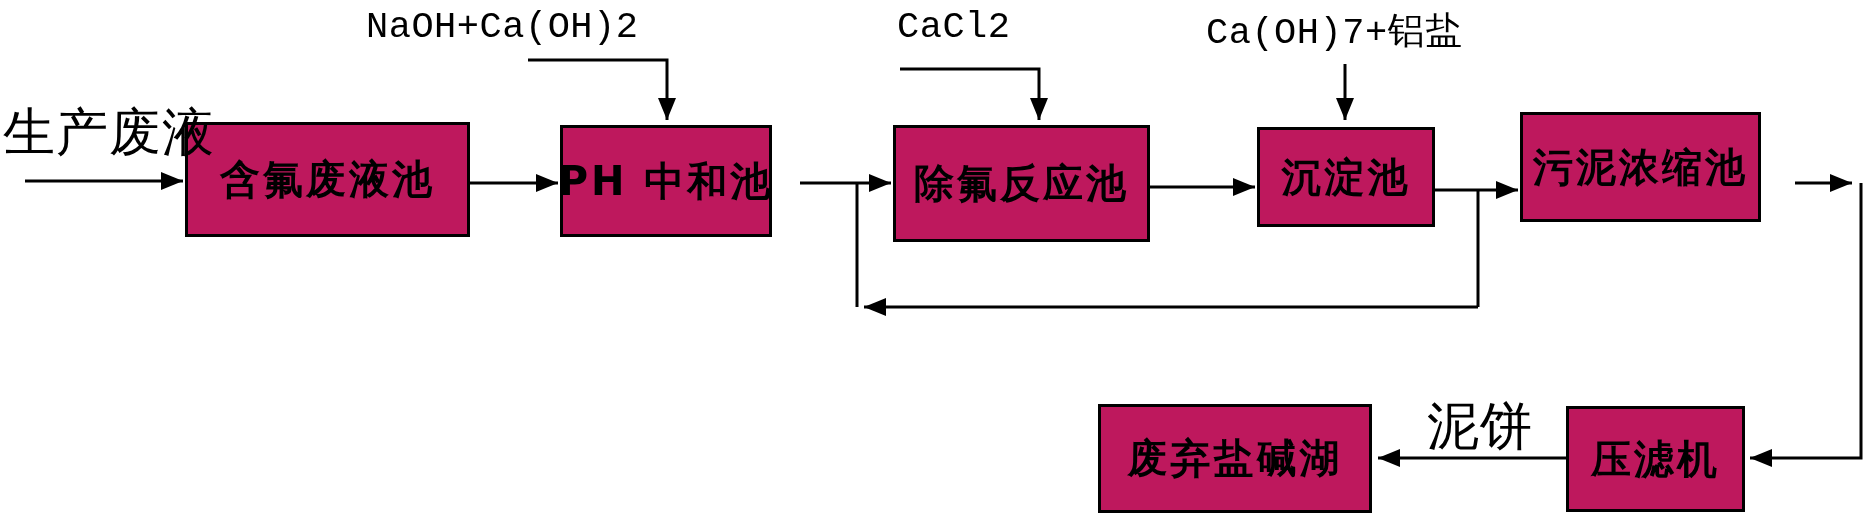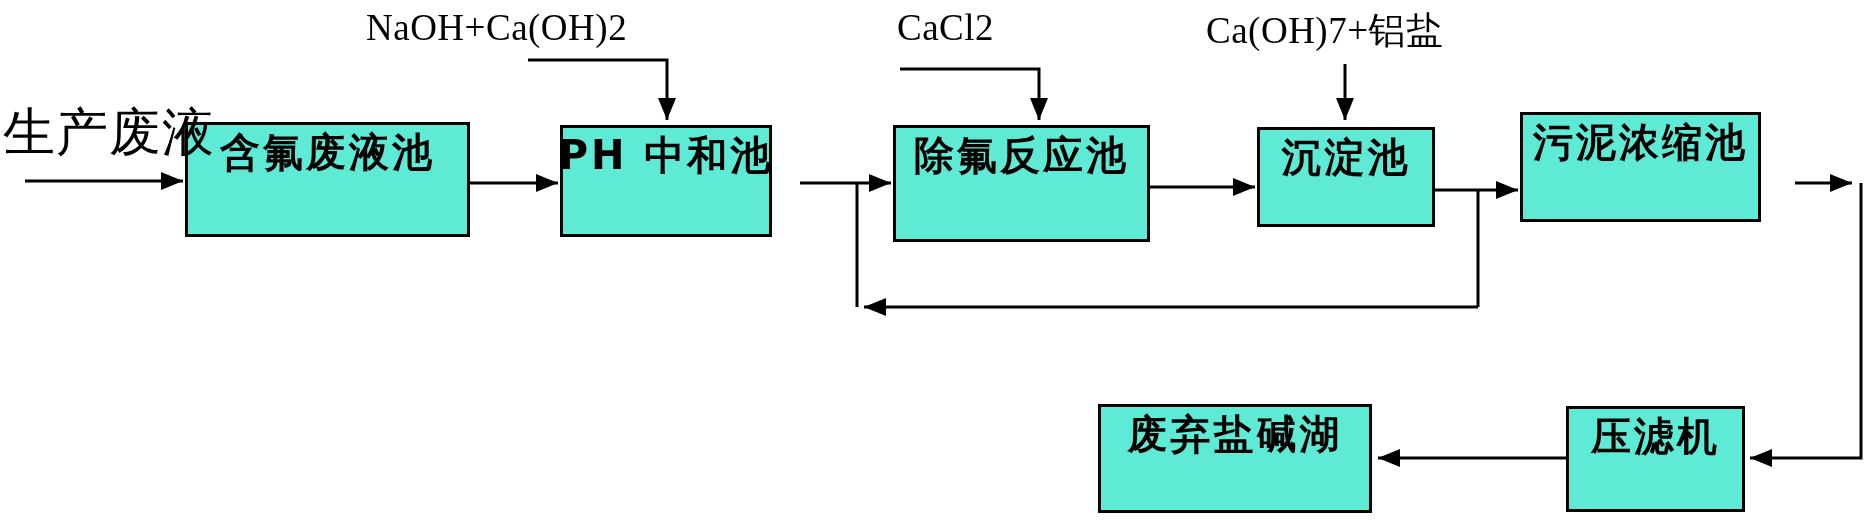--- a/index.html
+++ b/index.html
@@ -11,31 +11,31 @@
     font-family:"DejaVu Sans","Liberation Sans",sans-serif;
     overflow:hidden;
   }
   #wires{position:absolute;left:0;top:0;}
   #wires path{stroke:#000;stroke-width:3;fill:none;}
   #wires .ah{fill:#000;stroke:none;}
   .node{
     position:absolute;
     box-sizing:border-box;
     border:3px solid #000;
-    background:#5eead4;
-    display:flex;justify-content:center;
+    background:#be185d;
+    display:flex;align-items:center;justify-content:center;
     font-weight:bold;
     font-size:40px;
     letter-spacing:3px;
     white-space:nowrap;
   }
   .ann{position:absolute;white-space:nowrap;}
   .cjk-label{font-weight:normal;font-size:52px;letter-spacing:1px;}
   .chem-label{
-    font-family:Liberation Serif, serif;
+    font-family:Liberation Mono, monospace;
     font-size:37px;font-weight:normal;letter-spacing:0.5px;
   }
 </style>
 </head>
 <body>
 
 <div id="canvas">
 
   <svg id="wires" width="1872" height="520" viewBox="0 0 1872 520">
     <defs>
@@ -93,14 +93,15 @@
   </div>
 
   <div class="ann cjk-label" style="left:3px;top:98px">生产废液</div>
 
   <div class="ann chem-label" style="left:366px;top:6px">NaOH+Ca(OH)2</div>
 
   <div class="ann chem-label" style="left:897px;top:6px">CaCl2</div>
 
   <div class="ann chem-label" style="left:1206px;top:6px">Ca(OH)7+铝盐</div>
 
+  <div class="ann cjk-label" style="left:1427px;top:392px">泥饼</div>
 
 </div>
 
 </body></html>

